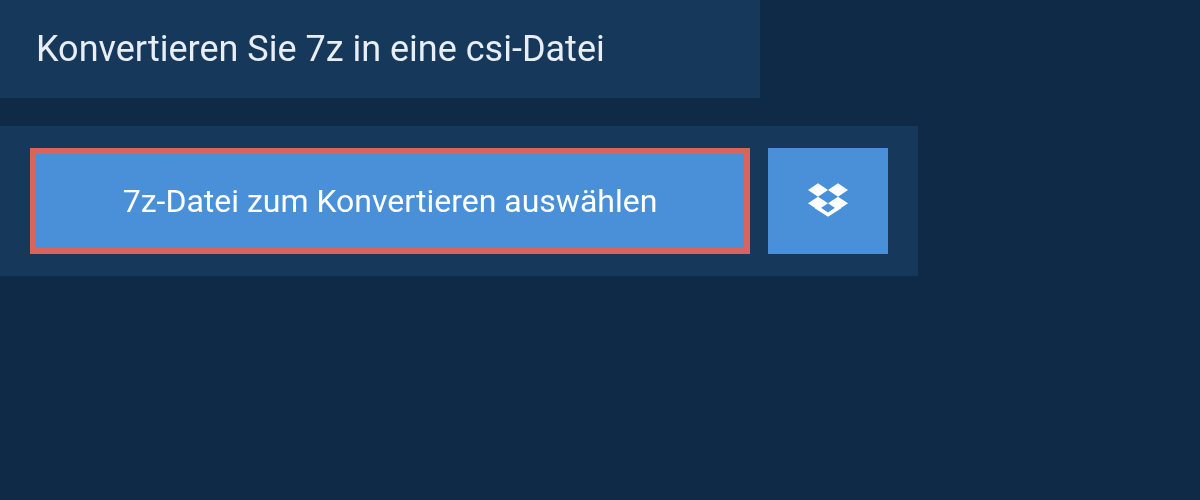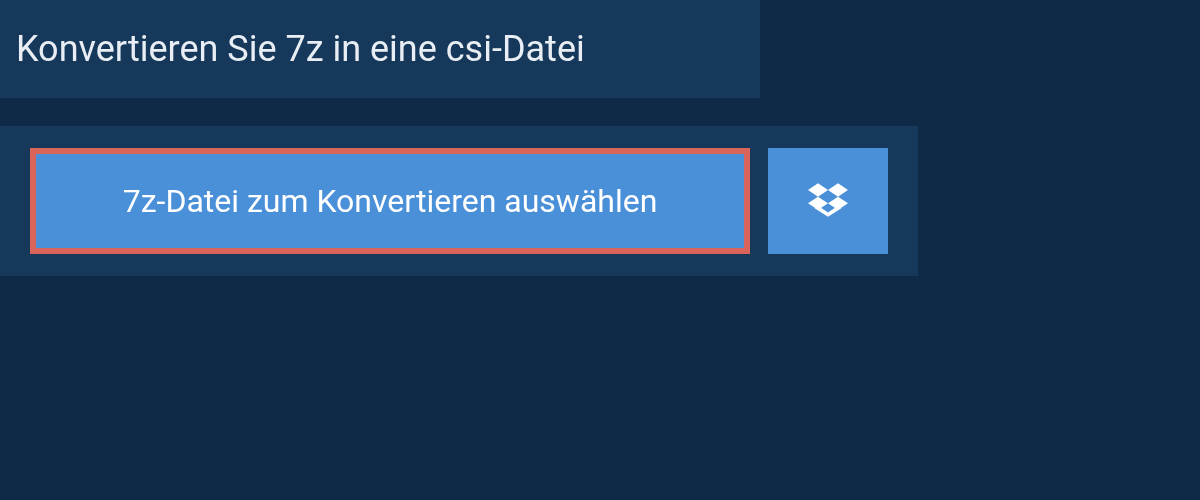--- a/index.html
+++ b/index.html
@@ -5,21 +5,21 @@
     * { margin: 0; padding: 0; box-sizing: border-box; }
     body {
       width: 1200px;
       height: 500px;
       background: #0e2a47;
       font-family: -apple-system, BlinkMacSystemFont, "Segoe UI", Roboto, Helvetica, Arial, sans-serif;
       overflow: hidden;
     }
     .header-bar {
       background: #16385b;
-      padding: 28px 16px;
+      padding: 28px 36px;
       display: inline-block;
       min-width: 760px;
     }
     .header-title {
       color: #e8eef4;
       font-size: 36px;
       font-weight: 400;
     }
     .action-panel {
       background: #16385b;

